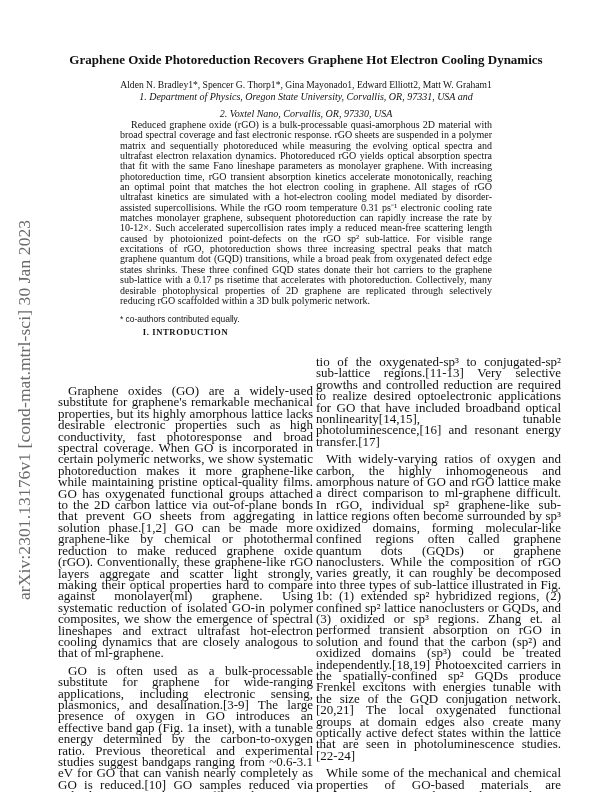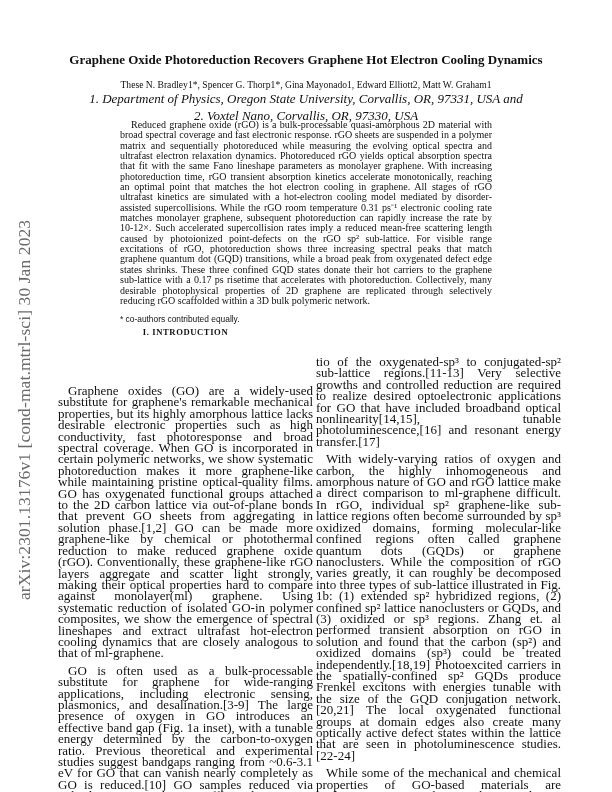--- a/index.html
+++ b/index.html
@@ -1,37 +1,37 @@
 <!DOCTYPE html>
 <html><head>
 <meta charset="utf-8">
 <style>
   html, body { margin:0; padding:0; background:#ffffff; }
   body { width:612px; height:792px; position:relative; overflow:hidden; font-family:"DejaVu Serif", serif; color:#111; }
   .arxiv-stamp { position:absolute; left:14px; top:600px; transform-origin:0 0; transform:rotate(-90deg); font-family:"Liberation Serif", serif; font-size:17.5px; color:#6a6a6a; white-space:nowrap; letter-spacing:0.1px; }
   .title { position:absolute; left:40px; width:532px; top:52px; text-align:center; font-family:"Liberation Serif", serif; font-weight:bold; font-size:13px; }
   .authors { position:absolute; left:40px; width:532px; top:79px; text-align:center; font-family:"Liberation Serif", serif; font-size:9.6px; }
-  .affil { position:absolute; left:40px; width:532px; text-align:center; font-family:"Liberation Serif", serif; font-style:italic; font-size:13px; }
+  .affil { position:absolute; left:40px; width:532px; text-align:center; font-family:"Liberation Serif", serif; font-style:italic; font-size:10px; }
   .affil.a1 { top:91px; } .affil.a2 { top:108px; }
   .abstract { position:absolute; left:120px; width:372px; top:120px; font-family:"Liberation Serif", serif; font-size:10px; line-height:10.35px; text-align:justify; text-indent:11px; }
   .footnote { position:absolute; left:120px; top:270px; font-family:Liberation Sans, sans-serif; font-size:8.4px;margin-top:44px; }
   .section-head { position:absolute; left:58px; width:255px; top:327px; text-align:center; font-family:Liberation Serif, serif; font-size:8.6px; letter-spacing:0.6px; font-weight:bold; }
   .col { position:absolute; font-family:"Liberation Serif", serif; font-size:13px; line-height:11.4px; text-align:justify;margin-top:31px; }
   .col.left { left:58px; width:255px; top:354px; }
   .col.right { left:316px; width:245px; top:325px; }
   .col p { margin:0 0 6px 0; text-indent:10px; }
   .col p.cont { text-indent:0; }
 </style>
 </head>
 <body>
 
 <div class="arxiv-stamp">arXiv:2301.13176v1  [cond-mat.mtrl-sci]  30 Jan 2023</div>
 
 <div class="title">Graphene Oxide Photoreduction Recovers Graphene Hot Electron Cooling Dynamics</div>
-<div class="authors">These N. Bradley1*, Spencer G. Thorp1*, Gina Mayonado1, Edward Elliott2, Matt W. Graham1</div>
+<div class="authors">Alden N. Bradley1*, Spencer G. Thorp1*, Gina Mayonado1, Edward Elliott2, Matt W. Graham1</div>
 <div class="affil a1">1. Department of Physics, Oregon State University, Corvallis, OR, 97331, USA and</div>
 <div class="affil a2">2. Voxtel Nano, Corvallis, OR, 97330, USA</div>
 
 <div class="abstract">Reduced graphene oxide (rGO) is a bulk-processable quasi-amorphous 2D material with broad spectral coverage and fast electronic response. rGO sheets are suspended in a polymer matrix and sequentially photoreduced while measuring the evolving optical spectra and ultrafast electron relaxation dynamics. Photoreduced rGO yields optical absorption spectra that fit with the same Fano lineshape parameters as monolayer graphene. With increasing photoreduction time, rGO transient absorption kinetics accelerate monotonically, reaching an optimal point that matches the hot electron cooling in graphene. All stages of rGO ultrafast kinetics are simulated with a hot-electron cooling model mediated by disorder-assisted supercollisions. While the rGO room temperature 0.31 ps⁻¹ electronic cooling rate matches monolayer graphene, subsequent photoreduction can rapidly increase the rate by 10-12×. Such accelerated supercollision rates imply a reduced mean-free scattering length caused by photoionized point-defects on the rGO sp² sub-lattice. For visible range excitations of rGO, photoreduction shows three increasing spectral peaks that match graphene quantum dot (GQD) transitions, while a broad peak from oxygenated defect edge states shrinks. These three confined GQD states donate their hot carriers to the graphene sub-lattice with a 0.17 ps risetime that accelerates with photoreduction. Collectively, many desirable photophysical properties of 2D graphene are replicated through selectively reducing rGO scaffolded within a 3D bulk polymeric network.</div>
 <div class="footnote">* co-authors contributed equally.</div>
 
 <div class="section-head">I.   INTRODUCTION</div>
 
 <div class="col left">
   <p>Graphene oxides (GO) are a widely-used substitute for graphene's remarkable mechanical properties, but its highly amorphous lattice lacks desirable electronic properties such as high conductivity, fast photoresponse and broad spectral coverage. When GO is incorporated in certain polymeric networks, we show systematic photoreduction makes it more graphene-like while maintaining pristine optical-quality films. GO has oxygenated functional groups attached to the 2D carbon lattice via out-of-plane bonds that prevent GO sheets from aggregating in solution phase.[1,2] GO can be made more graphene-like by chemical or photothermal reduction to make reduced graphene oxide (rGO). Conventionally, these graphene-like rGO layers aggregate and scatter light strongly, making their optical properties hard to compare against monolayer(ml) graphene. Using systematic reduction of isolated GO-in polymer composites, we show the emergence of spectral lineshapes and extract ultrafast hot-electron cooling dynamics that are closely analogous to that of ml-graphene.</p>

